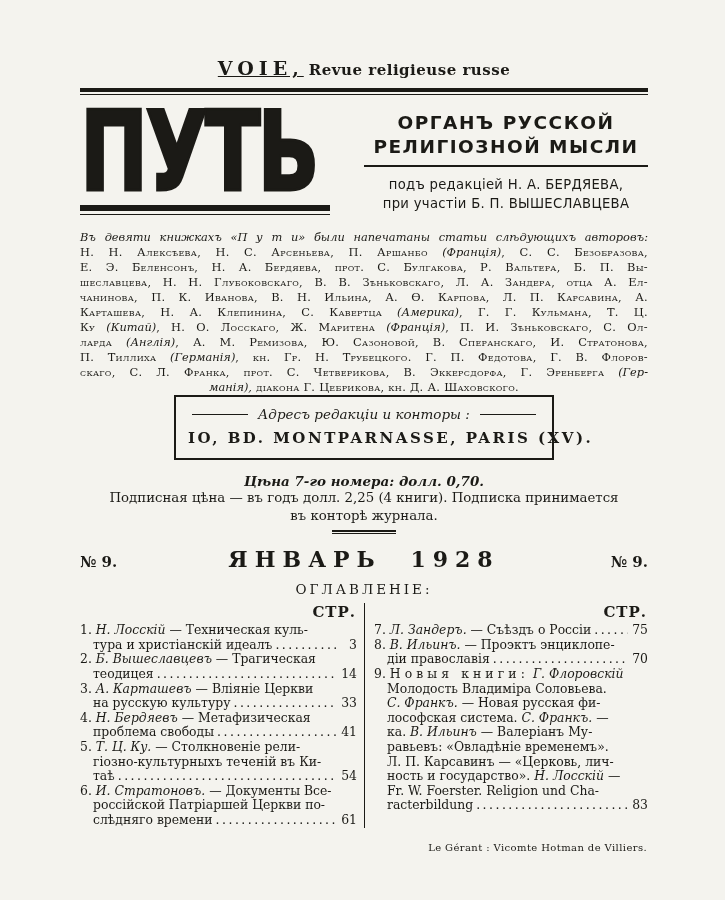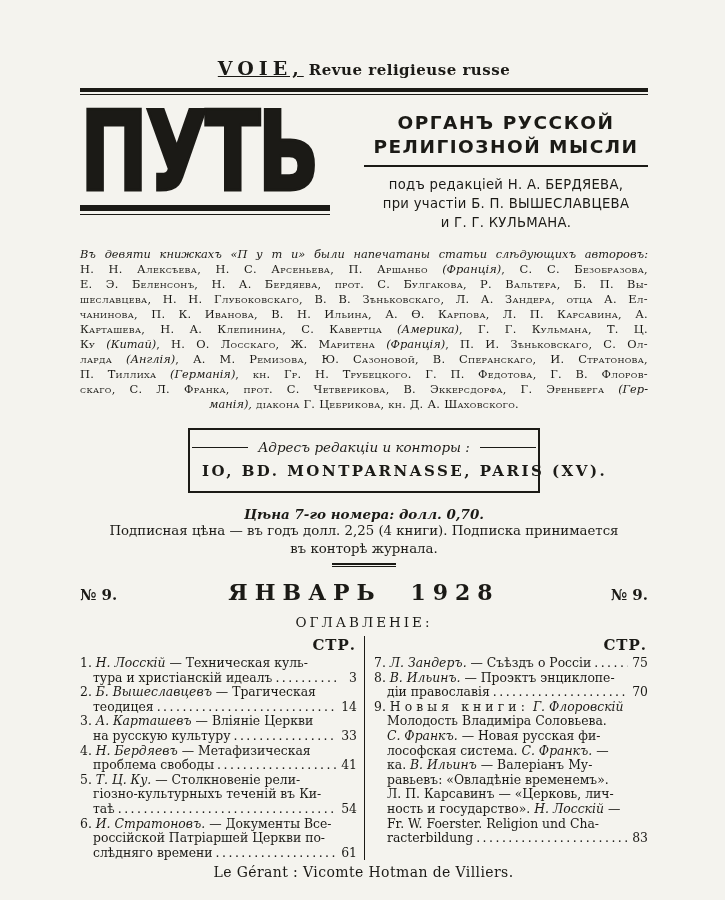--- a/index.html
+++ b/index.html
@@ -33,21 +33,21 @@
   .organ-rule { height:2px; background:var(--ink); margin:6px 0 8px; }
   .ed { font-size:13.2px; line-height:19px; letter-spacing:.3px; white-space:nowrap; }
   
   .authors { margin-top:15px; font-size:11.4px; line-height:15px; }
   .a-line.a-just { text-align:justify; text-align-last:justify; }
   .a-line.a-center { text-align:center; }
   .s-i { font-style:italic; }
   .s-sc { font-variant:small-caps; letter-spacing:.3px; }
   .s-sp { letter-spacing:.33em; }
   
-  .address-box { width:352px; margin:16px auto 0; border:2px solid var(--ink);
+  .address-box { width:380px; margin:0 auto 0; border:2px solid var(--ink);
     padding:9px 12px 11px; text-align:center; box-sizing:border-box; }
   .addr-label-row { display:flex; align-items:center; justify-content:center; }
   .addr-label { font-style:italic; font-size:13.5px; margin:0 10px; white-space:nowrap; }
   .dash { width:56px; height:1px; background:var(--ink); flex:none; }
   .addr-value { margin-top:7px; font-weight:bold; font-size:15px; letter-spacing:2.5px; white-space:nowrap; }
   
   .price1 { margin-top:13px; text-align:center; font-style:italic; font-size:13.5px; font-weight:bold; }
   .price2 { text-align:center; font-size:13.3px; line-height:17.5px; }
   .short-rule { width:64px; margin:6px auto 0; height:4px;
     background:linear-gradient(to bottom, var(--ink) 0 2px, transparent 2px 3px, var(--ink) 3px 4px); }
@@ -63,21 +63,21 @@
   .toc-col.right { border-left:1px solid var(--ink); padding-left:9px; }
   .str { text-align:right; font-size:15px; font-weight:bold; letter-spacing:1px; margin-bottom:2px; padding-right:1px; }
   .toc-entry { font-size:12.4px; line-height:14.6px; }
   .toc-line { display:flex; align-items:baseline; }
   .toc-line span { white-space:pre; flex:none; }
   .toc-line.cont { padding-left:13px; }
   .leader { flex:1 1 auto !important; overflow:hidden; min-width:6px; margin:0 3px; }
   .leader::before { content:"...................................................."; letter-spacing:2.5px; font-size:12.4px; }
   .pg { min-width:17px; text-align:right; }
   
-  .footer { text-align:center; font-size:14px; letter-spacing:.4px; margin-top:4px; padding-right:1px; }
+  .footer { text-align:right; font-size:10px; letter-spacing:.4px; margin-top:14px; padding-right:1px; }
 </style>
 </head>
 <body>
 
 <div class="page">
 
   <div class="banner">
     <span class="voie">VOIE,</span>
     <span class="banner-sub">Revue religieuse russe</span>
   </div>
@@ -87,21 +87,20 @@
     <div class="mast-left">
       <div class="put-title">ПУТЬ</div>
       <div class="put-underline"></div>
     </div>
     <div class="mast-right">
       <div class="organ">ОРГАНЪ РУССКОЙ</div>
       <div class="organ">РЕЛИГІОЗНОЙ МЫСЛИ</div>
       <div class="organ-rule"></div>
       <div class="ed">подъ редакціей Н. А. БЕРДЯЕВА,</div>
       <div class="ed">при участіи Б. П. ВЫШЕСЛАВЦЕВА</div>
-      <div class="ed">и Г. Г. КУЛЬМАНА.</div>
     </div>
   </div>
 
   <div class="authors" id="authors">
       <div class="a-line a-just"><span class="s-i">Въ девяти книжкахъ «П у т и» были напечатаны статьи слѣдующихъ авторовъ:</span></div>
       <div class="a-line a-just"><span class="s-sc">Н. Н. Алексѣева, Н. С. Арсеньева, П. Аршанбо </span><span class="s-i">(Франція)</span><span class="s-sc">, С. С. Безобразова,</span></div>
       <div class="a-line a-just"><span class="s-sc">Е. Э. Беленсонъ, Н. А. Бердяева, прот. С. Булгакова, Р. Вальтера, Б. П. Вы-</span></div>
       <div class="a-line a-just"><span class="s-sc">шеславцева, Н. Н. Глубоковскаго, В. В. Зѣньковскаго, Л. А. Зандера, отца А. Ел-</span></div>
       <div class="a-line a-just"><span class="s-sc">чанинова, П. К. Иванова, В. Н. Ильина, А. Ѳ. Карпова, Л. П. Карсавина, А.</span></div>
       <div class="a-line a-just"><span class="s-sc">Карташева, Н. А. Клепинина, С. Кавертца </span><span class="s-i">(Америка)</span><span class="s-sc">, Г. Г. Кульмана, Т. Ц.</span></div>

